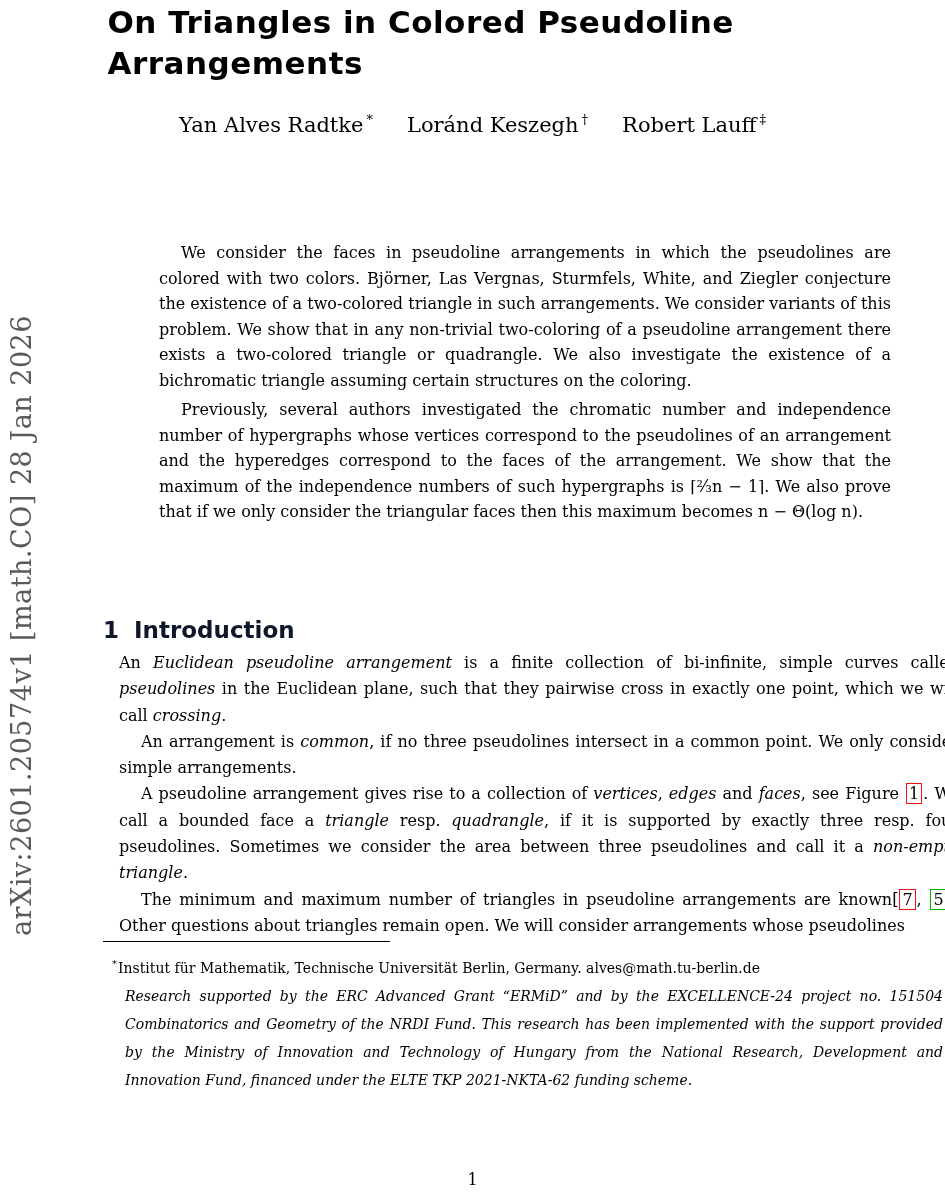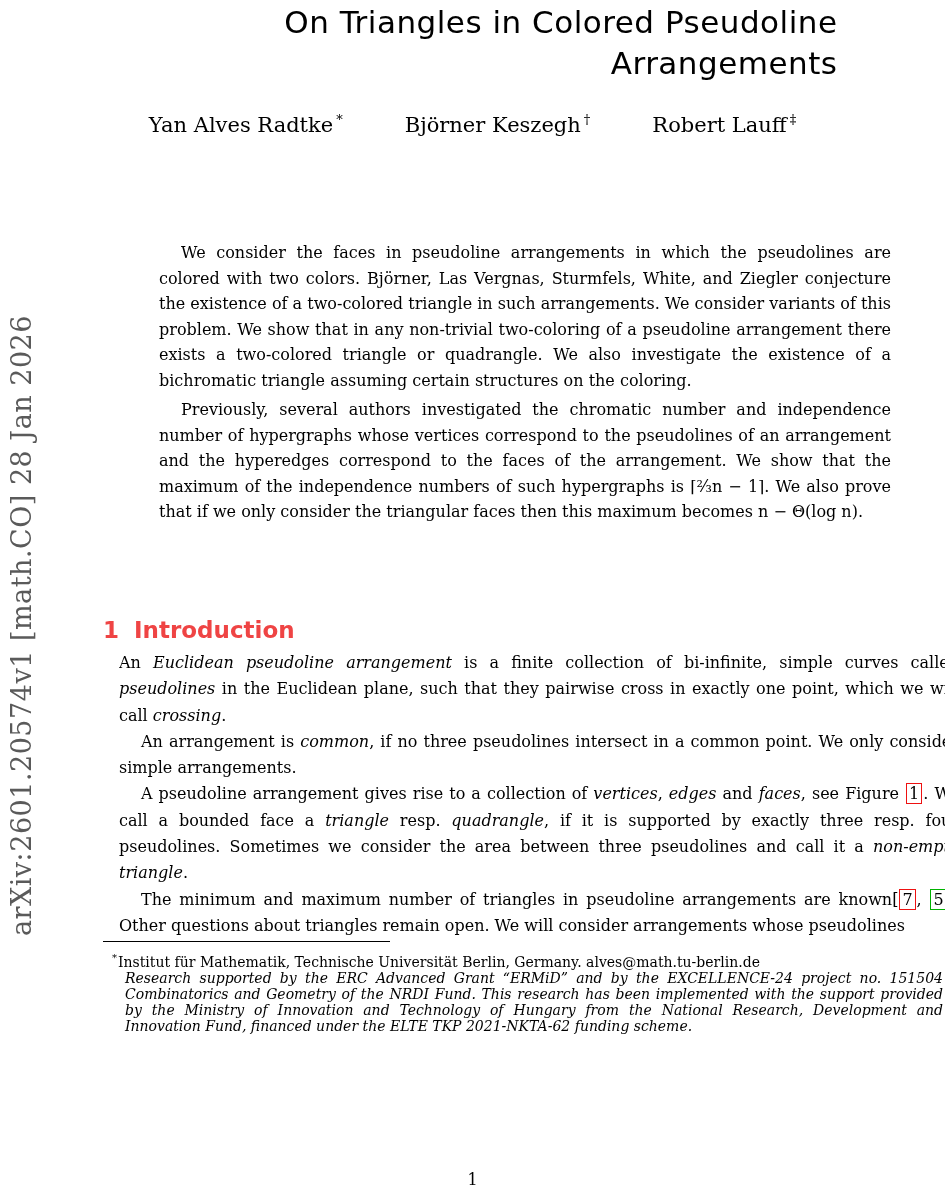--- a/index.html
+++ b/index.html
@@ -22,53 +22,53 @@
     font-family: "DejaVu Serif", "Liberation Serif", serif;
     font-size: 27px;
     color: #5a5a5a;
     letter-spacing: 0.5px;
   }
   .title {
     position: absolute;
     top: 2px; left: 0; right: 0;
     margin: 0 auto;
     width: 730px;
-    text-align: right;
+    text-align: left;
     font-family: "DejaVu Sans", "Liberation Sans", sans-serif;
-    font-weight: 400;
+    font-weight: 700;
     font-size: 31px;
     line-height: 1.33;
     letter-spacing: 0.5px;
     color: #000;
   }
   .authors {
     position: absolute;
     top: 112px; left: 0; right: 0;
     display: flex;
     justify-content: center;
-    gap: 62px;
+    gap: 34px;
     font-size: 21px;
   }
   .authors sup { font-size: 62%; margin-left: 3px; }
   .abstract {
     position: absolute;
     top: 236px; left: 155px;
     width: 740px;
     font-size: 16px;
     line-height: 25.5px;
     text-align: justify;
   }
   .abs-p { margin: 4px; text-indent: 22px; }
   .section-heading {
     position: absolute;
     top: 598px; left: 103px;
     font-family: "DejaVu Sans", "Liberation Sans", sans-serif;
     font-weight: 700;
     font-size: 23px;
-    color: #ef4444;
+    color: #0f172a;
   }
   .section-heading .num { margin-right: 15px; }
   .intro {
     position: absolute;
     top: 650px; left: 103px;
     width: 840px;
     height: 292px;
     overflow: hidden;
     font-size: 16px;
     line-height: 26.3px;
@@ -81,21 +81,21 @@
   .linkbox {
     border: 1.4px solid;
     padding: 0 2px;
     margin: 0 1px;
   }
   .footnotes {
     position: absolute;
     top: 941px; left: 103px;
     width: 840px;
     font-size: 14px;
-    line-height: 16px;
+    line-height: 28px;
     text-align: justify;
   }
   .fn-rule {
     width: 287px;
     height: 0;
     border: none;
     border-top: 1.4px solid #000;
     margin: 0 0 8px 0;
   }
   .footnote p { margin: 0; }
@@ -113,21 +113,21 @@
 <body>
 
 <div class="page">
 
   <div class="watermark" style="color: rgb(90, 90, 90);">arXiv:2601.20574v1 [math.CO] 28 Jan 2026</div>
 
   <h1 class="title">On Triangles in Colored Pseudoline Arrangements</h1>
 
   <div class="authors">
       <span class="author"><span>Yan Alves Radtke</span><sup>*</sup></span>
-      <span class="author"><span>Björner Keszegh</span><sup>†</sup></span>
+      <span class="author"><span>Loránd Keszegh</span><sup>†</sup></span>
       <span class="author"><span>Robert Lauff</span><sup>‡</sup></span>
     </div>
 
   <section class="abstract">
       <p class="abs-p">We consider the faces in pseudoline arrangements in which the pseudolines are colored with two colors. Björner, Las Vergnas, Sturmfels, White, and Ziegler conjecture the existence of a two-colored triangle in such arrangements. We consider variants of this problem. We show that in any non-trivial two-coloring of a pseudoline arrangement there exists a two-colored triangle or quadrangle. We also investigate the existence of a bichromatic triangle assuming certain structures on the coloring.</p>
       <p class="abs-p">Previously, several authors investigated the chromatic number and independence number of hypergraphs whose vertices correspond to the pseudolines of an arrangement and the hyperedges correspond to the faces of the arrangement. We show that the maximum of the independence numbers of such hypergraphs is ⌈²⁄₃n − 1⌉. We also prove that if we only consider the triangular faces then this maximum becomes n − Θ(log n).</p>
     </section>
 
   <h2 class="section-heading">
     <span class="num">1</span><span>Introduction</span>

